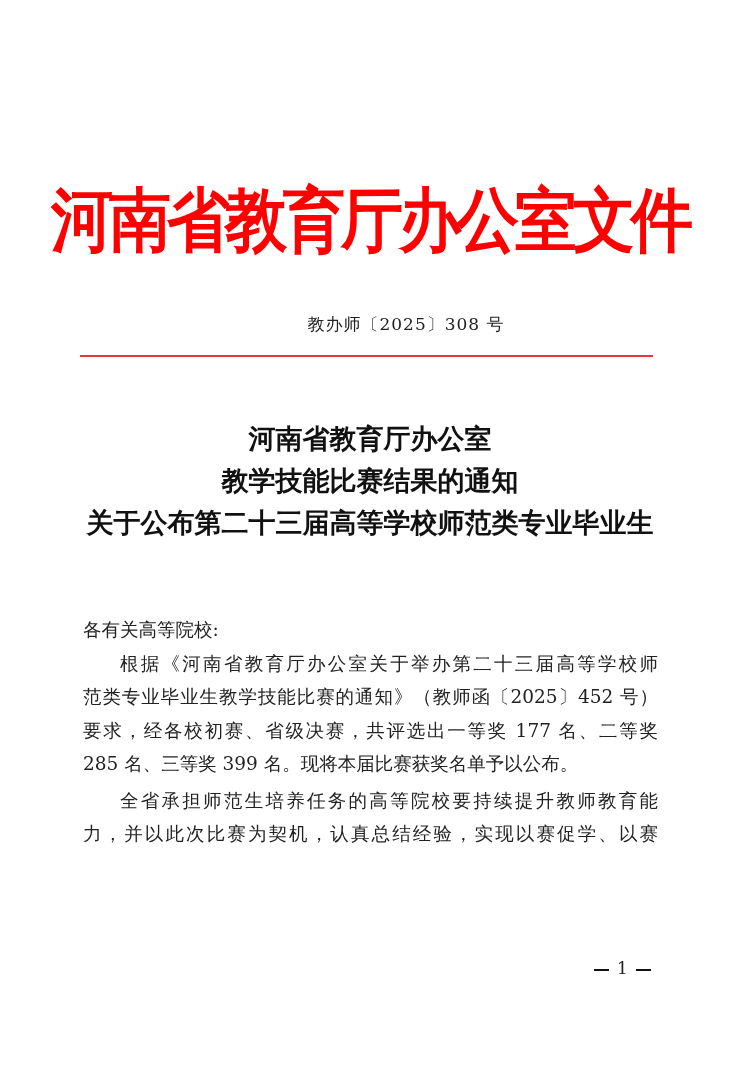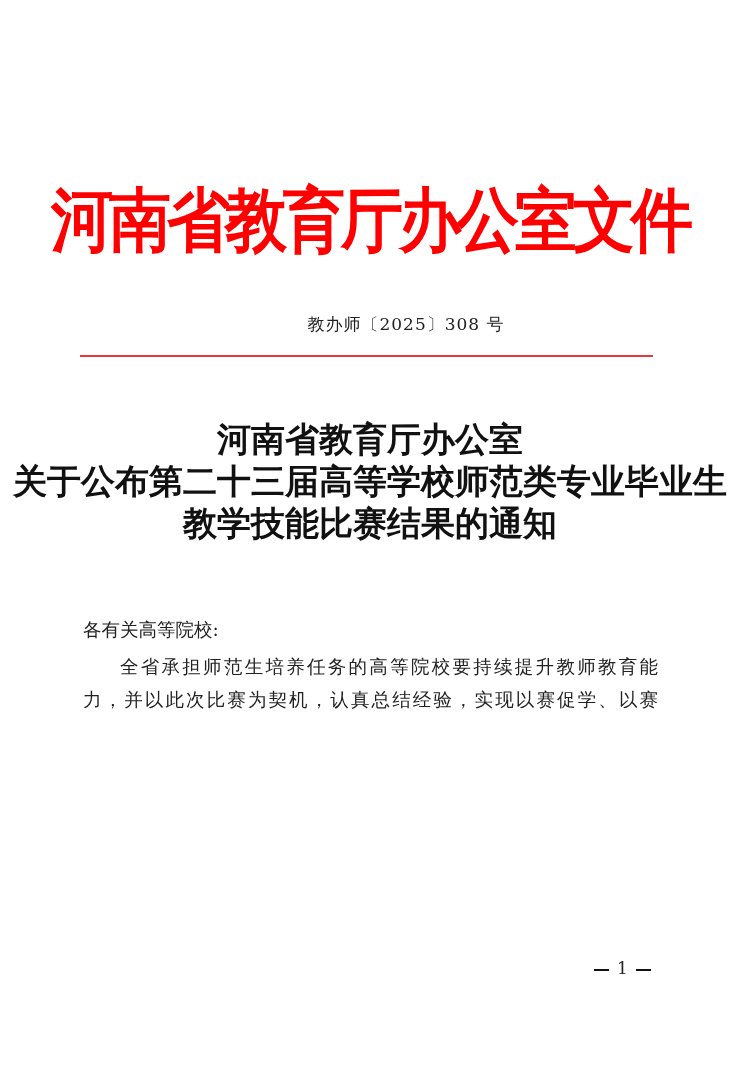--- a/index.html
+++ b/index.html
@@ -16,21 +16,21 @@
       position: absolute; left: 0; width: 740px; top: 313px; text-align: center;
       font-family: "DejaVu Serif", "Liberation Serif", serif;
       font-size: 17px; color: #222; letter-spacing: 1px; padding-left: 36px;
     }
     .red-rule {
       position: absolute; left: 80px; top: 355px; width: 573px; height: 2px; background: #e8383d;
     }
     .title-block {
       position: absolute; left: 0; width: 740px; top: 418px; text-align: center;
       font-family: "DejaVu Serif", "Liberation Serif", serif;
-      font-weight: bold; color: #111; font-size: 34px; line-height: 42px;
+      font-weight: bold; color: #111; font-size: 27px; line-height: 42px;
     }
     .title-line { display: block; white-space: nowrap; }
     .body-text {
       position: absolute; left: 83px; width: 575px; top: 590px;
       font-family: "DejaVu Serif", "Liberation Serif", serif;
       font-size: 18.5px; color: #222; line-height: 33.5px; margin-top: 23px;
     }
     .salutation { display: block; white-space: nowrap; }
     .para-line { display: block; white-space: nowrap; text-align: justify; text-align-last: justify; }
     .para-line.last { text-align-last: left; }
@@ -50,27 +50,33 @@
 <div class="page">
 
   <div class="red-header">河南省教育厅办公室文件</div>
 
   <div class="doc-number">教办师〔2025〕308 号</div>
 
   <div class="red-rule"></div>
 
   <div class="title-block">
     <span class="title-line">河南省教育厅办公室</span>
+    <span class="title-line">教学技能比赛结果的通知</span>
     <span class="title-line">关于公布第二十三届高等学校师范类专业毕业生</span>
-    <span class="title-line">教学技能比赛结果的通知</span>
   </div>
 
   <div class="body-text">
     <span class="salutation">各有关高等院校:</span>
 
+    <div class="paragraph">
+      <span class="para-line indent">根据《河南省教育厅办公室关于举办第二十三届高等学校师</span>
+      <span class="para-line">范类专业毕业生教学技能比赛的通知》（教师函〔2025〕452 号）</span>
+      <span class="para-line">要求，经各校初赛、省级决赛，共评选出一等奖 177 名、二等奖</span>
+      <span class="para-line last">285 名、三等奖 399 名。现将本届比赛获奖名单予以公布。</span>
+    </div>
 
     <div class="gap"></div>
 
     <div class="paragraph">
       <span class="para-line indent">全省承担师范生培养任务的高等院校要持续提升教师教育能</span>
       <span class="para-line">力，并以此次比赛为契机，认真总结经验，实现以赛促学、以赛</span>
     </div>
   </div>
 
   <div class="page-number">

